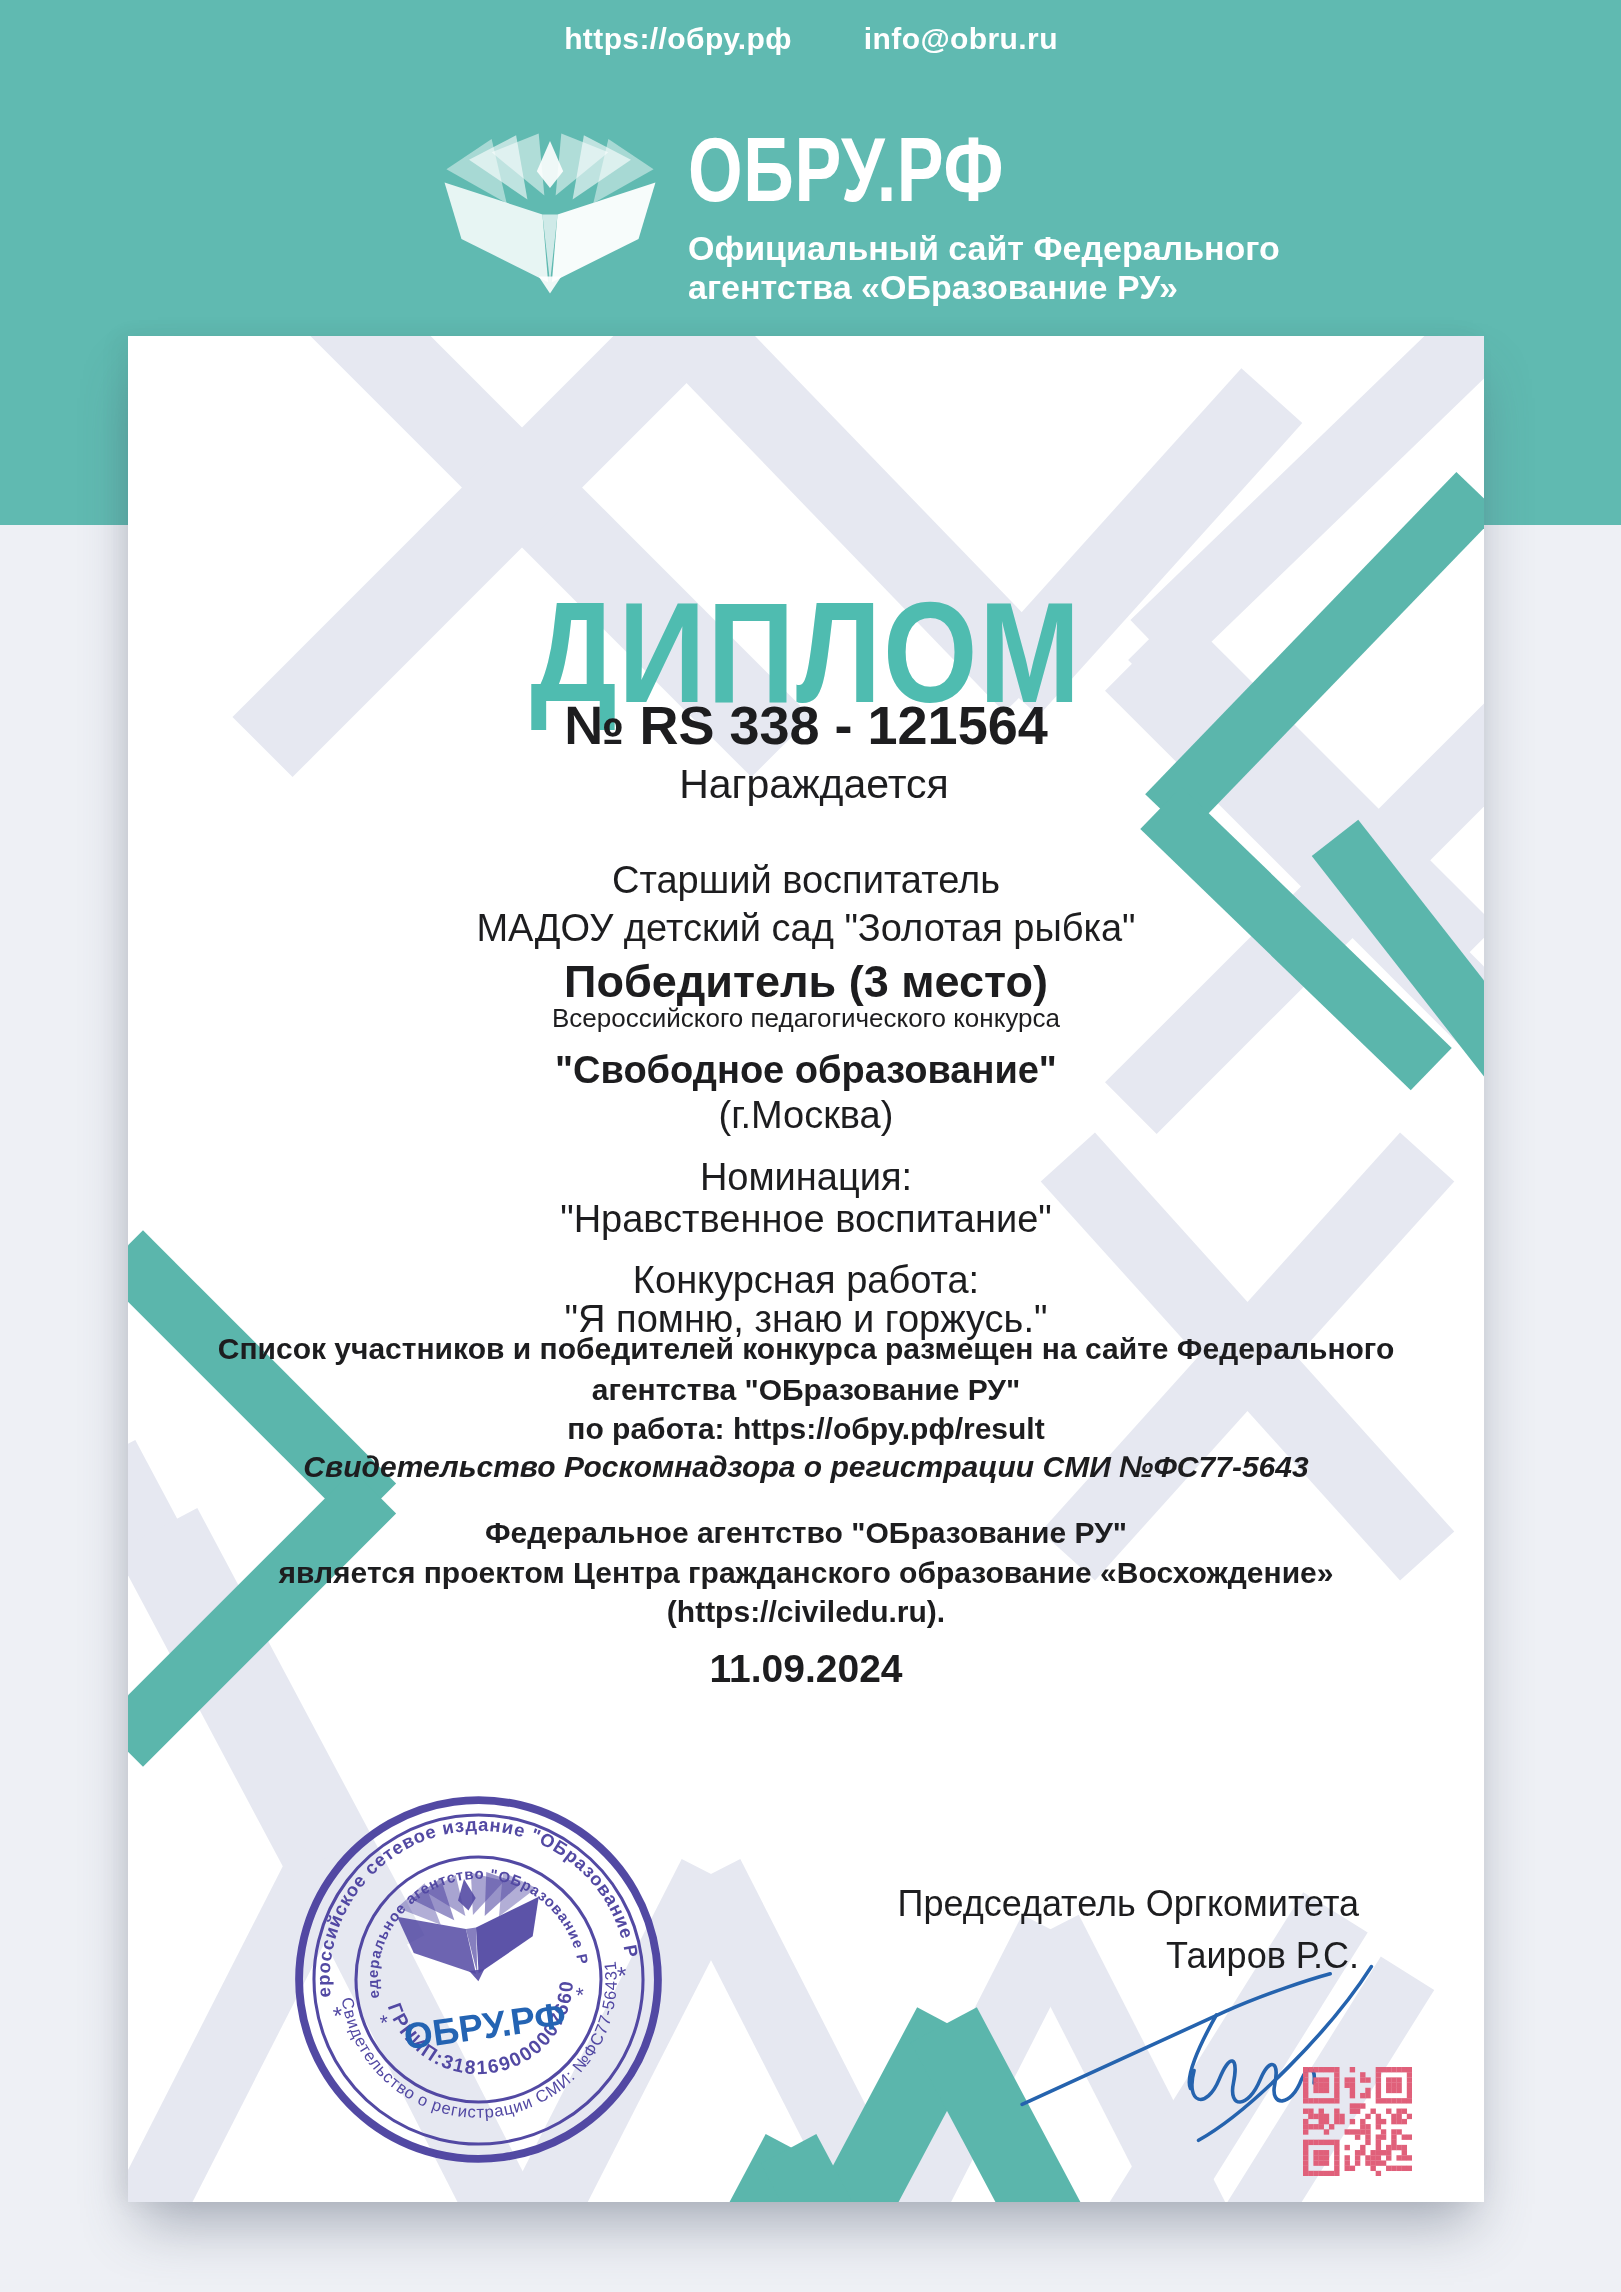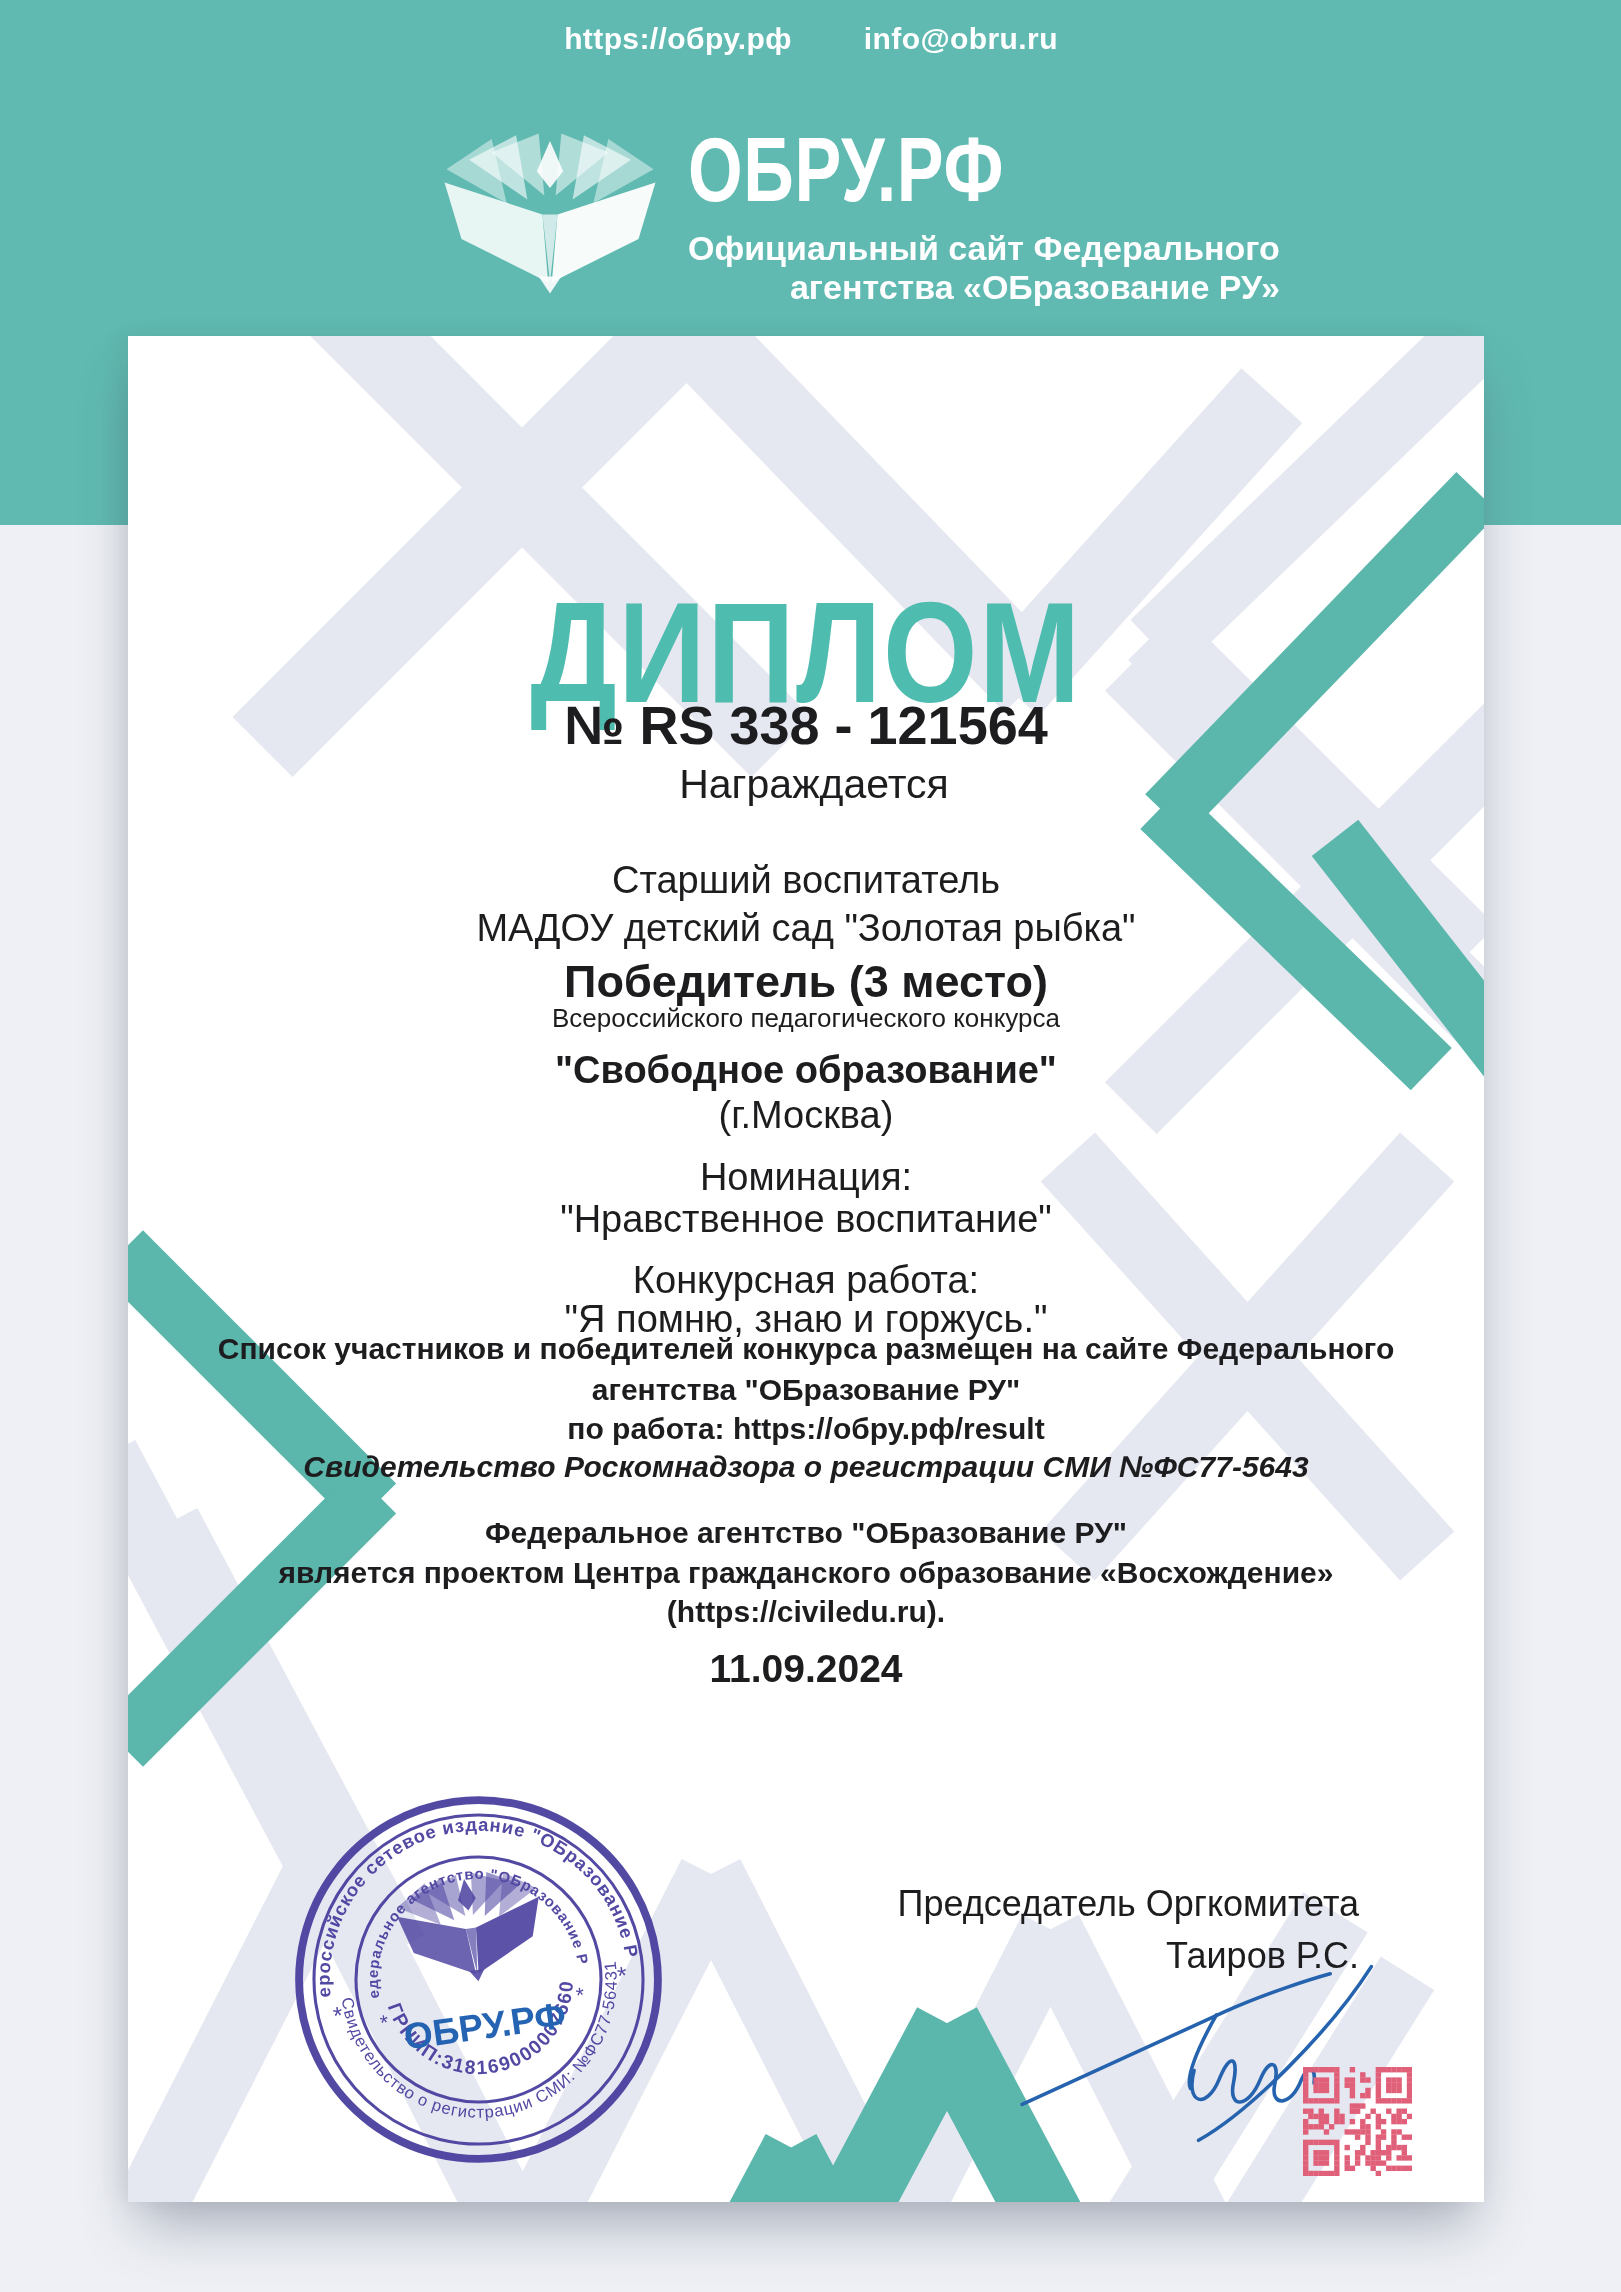--- a/index.html
+++ b/index.html
@@ -10,21 +10,21 @@
     -webkit-font-smoothing:antialiased;
   }
   
   .band-top{position:absolute;left:0;top:0;width:1622px;height:525px;background:#60bab1;}
   .contact-row{position:absolute;left:0;top:21.5px;width:1622px;display:flex;justify-content:center;gap:72px;
     color:#fff;font-size:30px;font-weight:700;letter-spacing:0.4px;}
   .logo-wrap{position:absolute;left:437px;top:125px;display:flex;align-items:flex-start;}
   .logo-bird{width:226px;height:163px;color:#fff;margin-top:7.2px;}
   .logo-text{margin-left:25px;color:#fff;}
   .logo-title{font-size:90px;font-weight:700;line-height:1.02;transform:scaleX(.78);transform-origin:left top;letter-spacing:0.9px;}
-  .logo-sub{font-size:34px;font-weight:700;line-height:39px;margin-top:12.5px;text-align:right;}
+  .logo-sub{font-size:34px;font-weight:700;line-height:39px;margin-top:12.5px;}
   
   .sheet{position:absolute;left:128px;top:336px;width:1356px;height:1866px;background:#ffffff;
     box-shadow:0 32px 54px -10.7px rgba(80,90,110,.45), -9px 0 21.5px rgba(0,0,0,.05);overflow:hidden;}
   .band{position:absolute;display:block;}
   .g{background:#e6e8f1;}
   .t{background:#5bb6ac;}
   .content{position:absolute;left:0;top:0;width:100%;height:100%;z-index:3;}
   .tl{position:absolute;left:0;width:100%;text-align:center;color:#1d1d1f;line-height:1.15;white-space:nowrap;}
   .b{font-weight:700;}
   .title-teal{color:#4fbcb0;transform:scaleX(.85);transform-origin:center top;letter-spacing:1.8px;}

